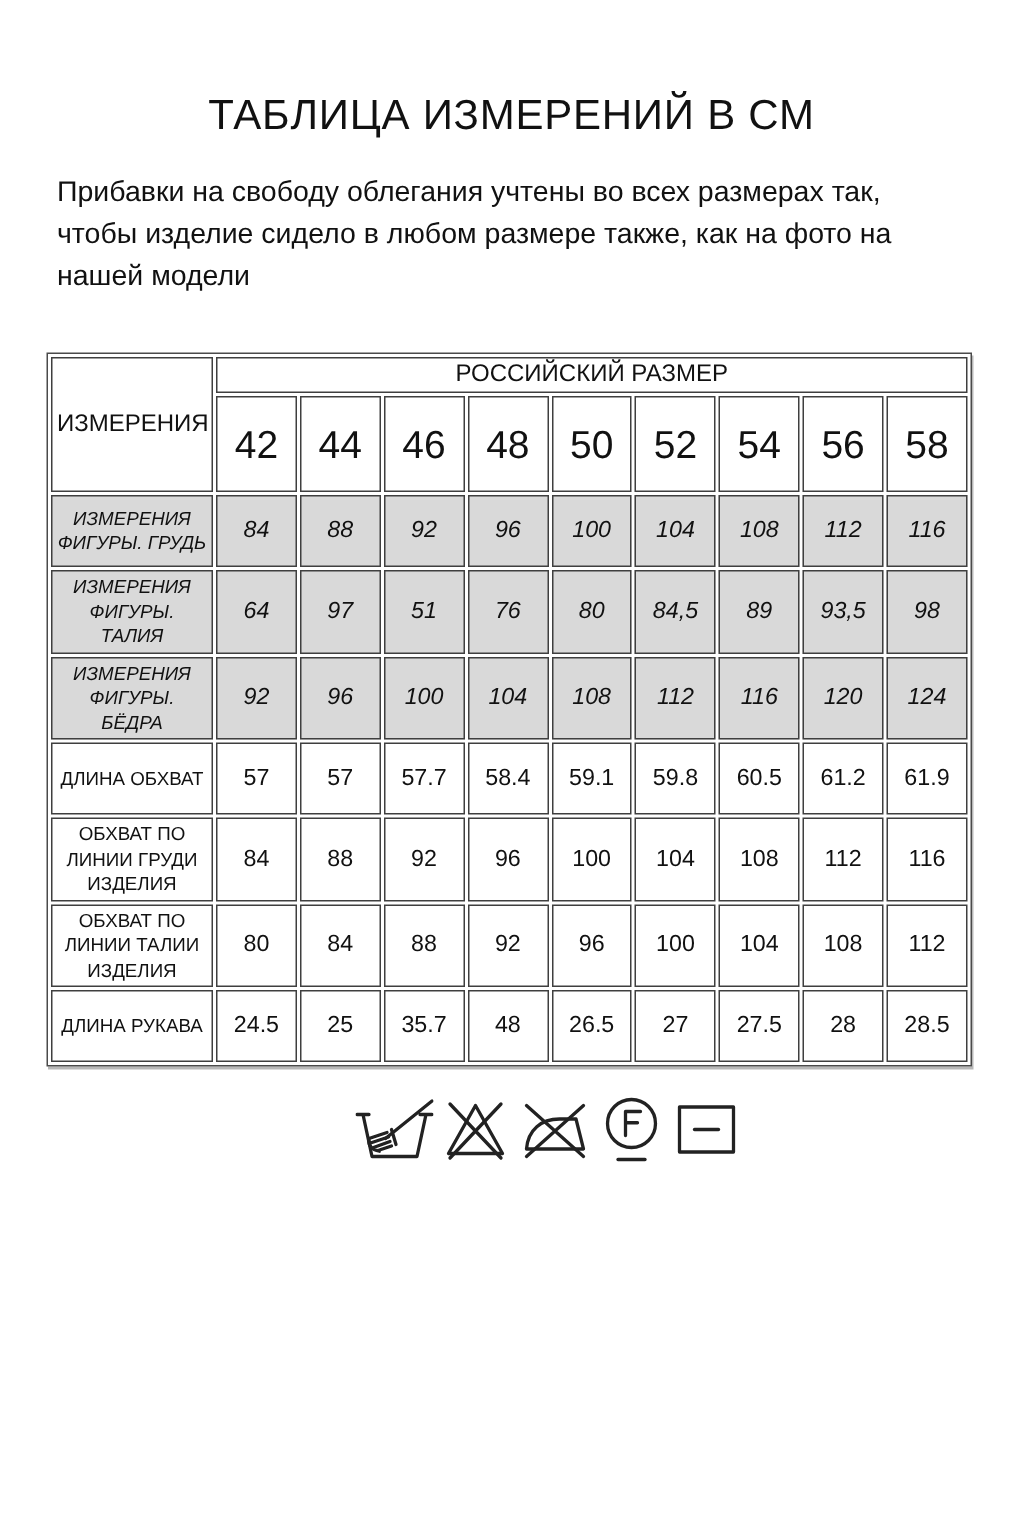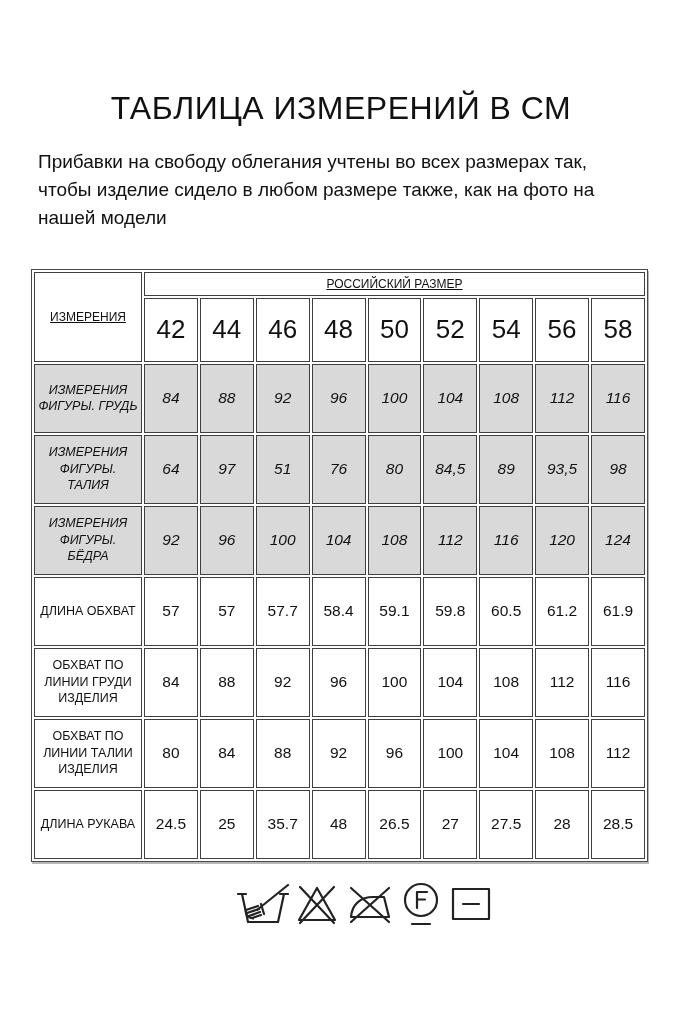--- a/index.html
+++ b/index.html
@@ -8,23 +8,23 @@
     width: 682px;
     height: 1024px;
     margin: 0 auto;
     background: #ffffff;
     font-family: "Liberation Sans", sans-serif;
     color: #111111;
     overflow: hidden;
   }
   .title {
     margin-top: 0;
-    padding-top: 91px;
+    padding-top: 62px;
     text-align: center;
-    font-size: 32px;
+    font-size: 28px;
     font-weight: 400;
     line-height: 1.1;
     letter-spacing: 0.5px;
   }
   .product-code {
     margin-top: 26px;
     text-align: center;
     font-size: 21px;
     font-weight: 400;
   }
@@ -47,28 +47,28 @@
   .size-table th, .size-table td {
     border: 1px solid #3f3f3f;
     text-align: center;
     vertical-align: middle;
     padding: 2px 3px;
     background: #ffffff;
     font-weight: 400;
     overflow: hidden;
   }
   .col-label { width: 108px; }
-  .group-header-row th { height: 18px; font-size: 12px; font-weight: 400; text-decoration: underline; }
+  .group-header-row th { height: 18px; font-size: 16px; font-weight: 400; }
   .corner-header { font-size: 13px; }
   .sizes-row th { height: 58px; font-size: 26px; font-weight: 400; }
   tr.figure th, tr.figure td {
     background: #d9d9d9;
     font-style: italic;
   }
-  tr.figure, tr.product { height: 69px; }
+  tr.figure, tr.product { height: 48px; }
   .size-table .row-label { font-size: 12.5px; line-height: 1.32; }
   tr.figure td, tr.product td { font-size: 15.5px; }
   .care-row {
     margin-top: 17px;
     display: flex;
     justify-content: center;
     align-items: center;
     gap: 6px;
     transform: translateX(24px);
   }

